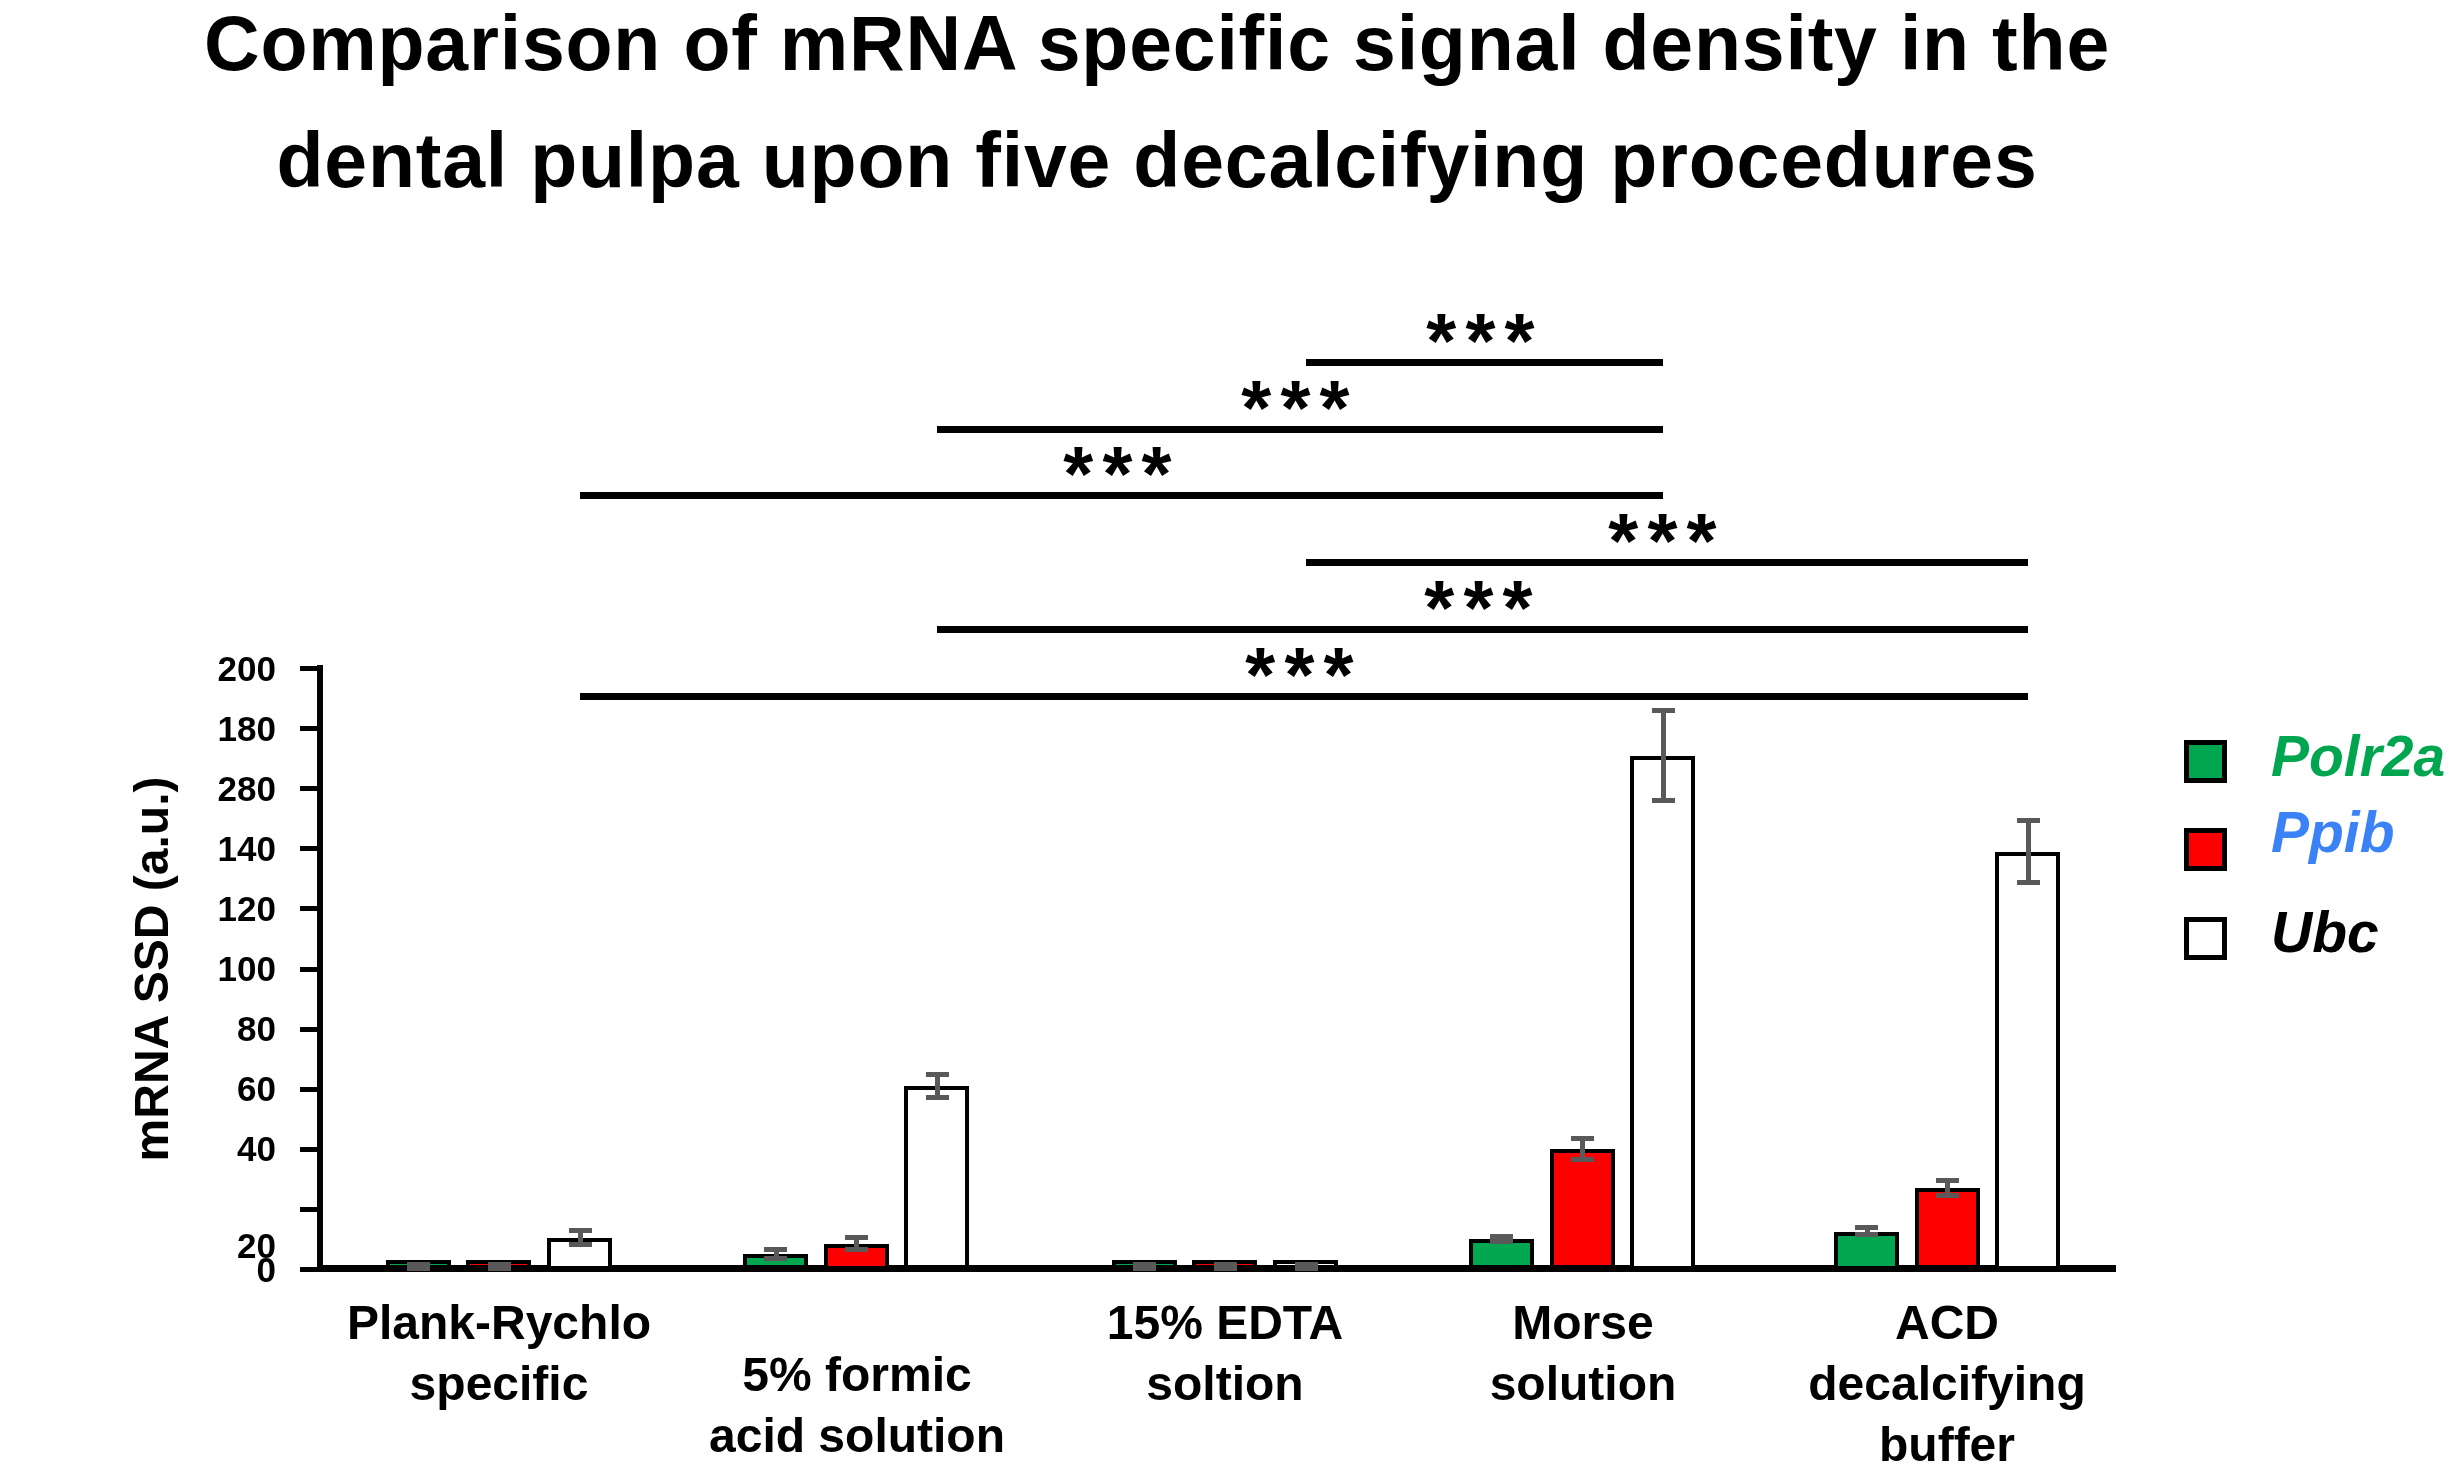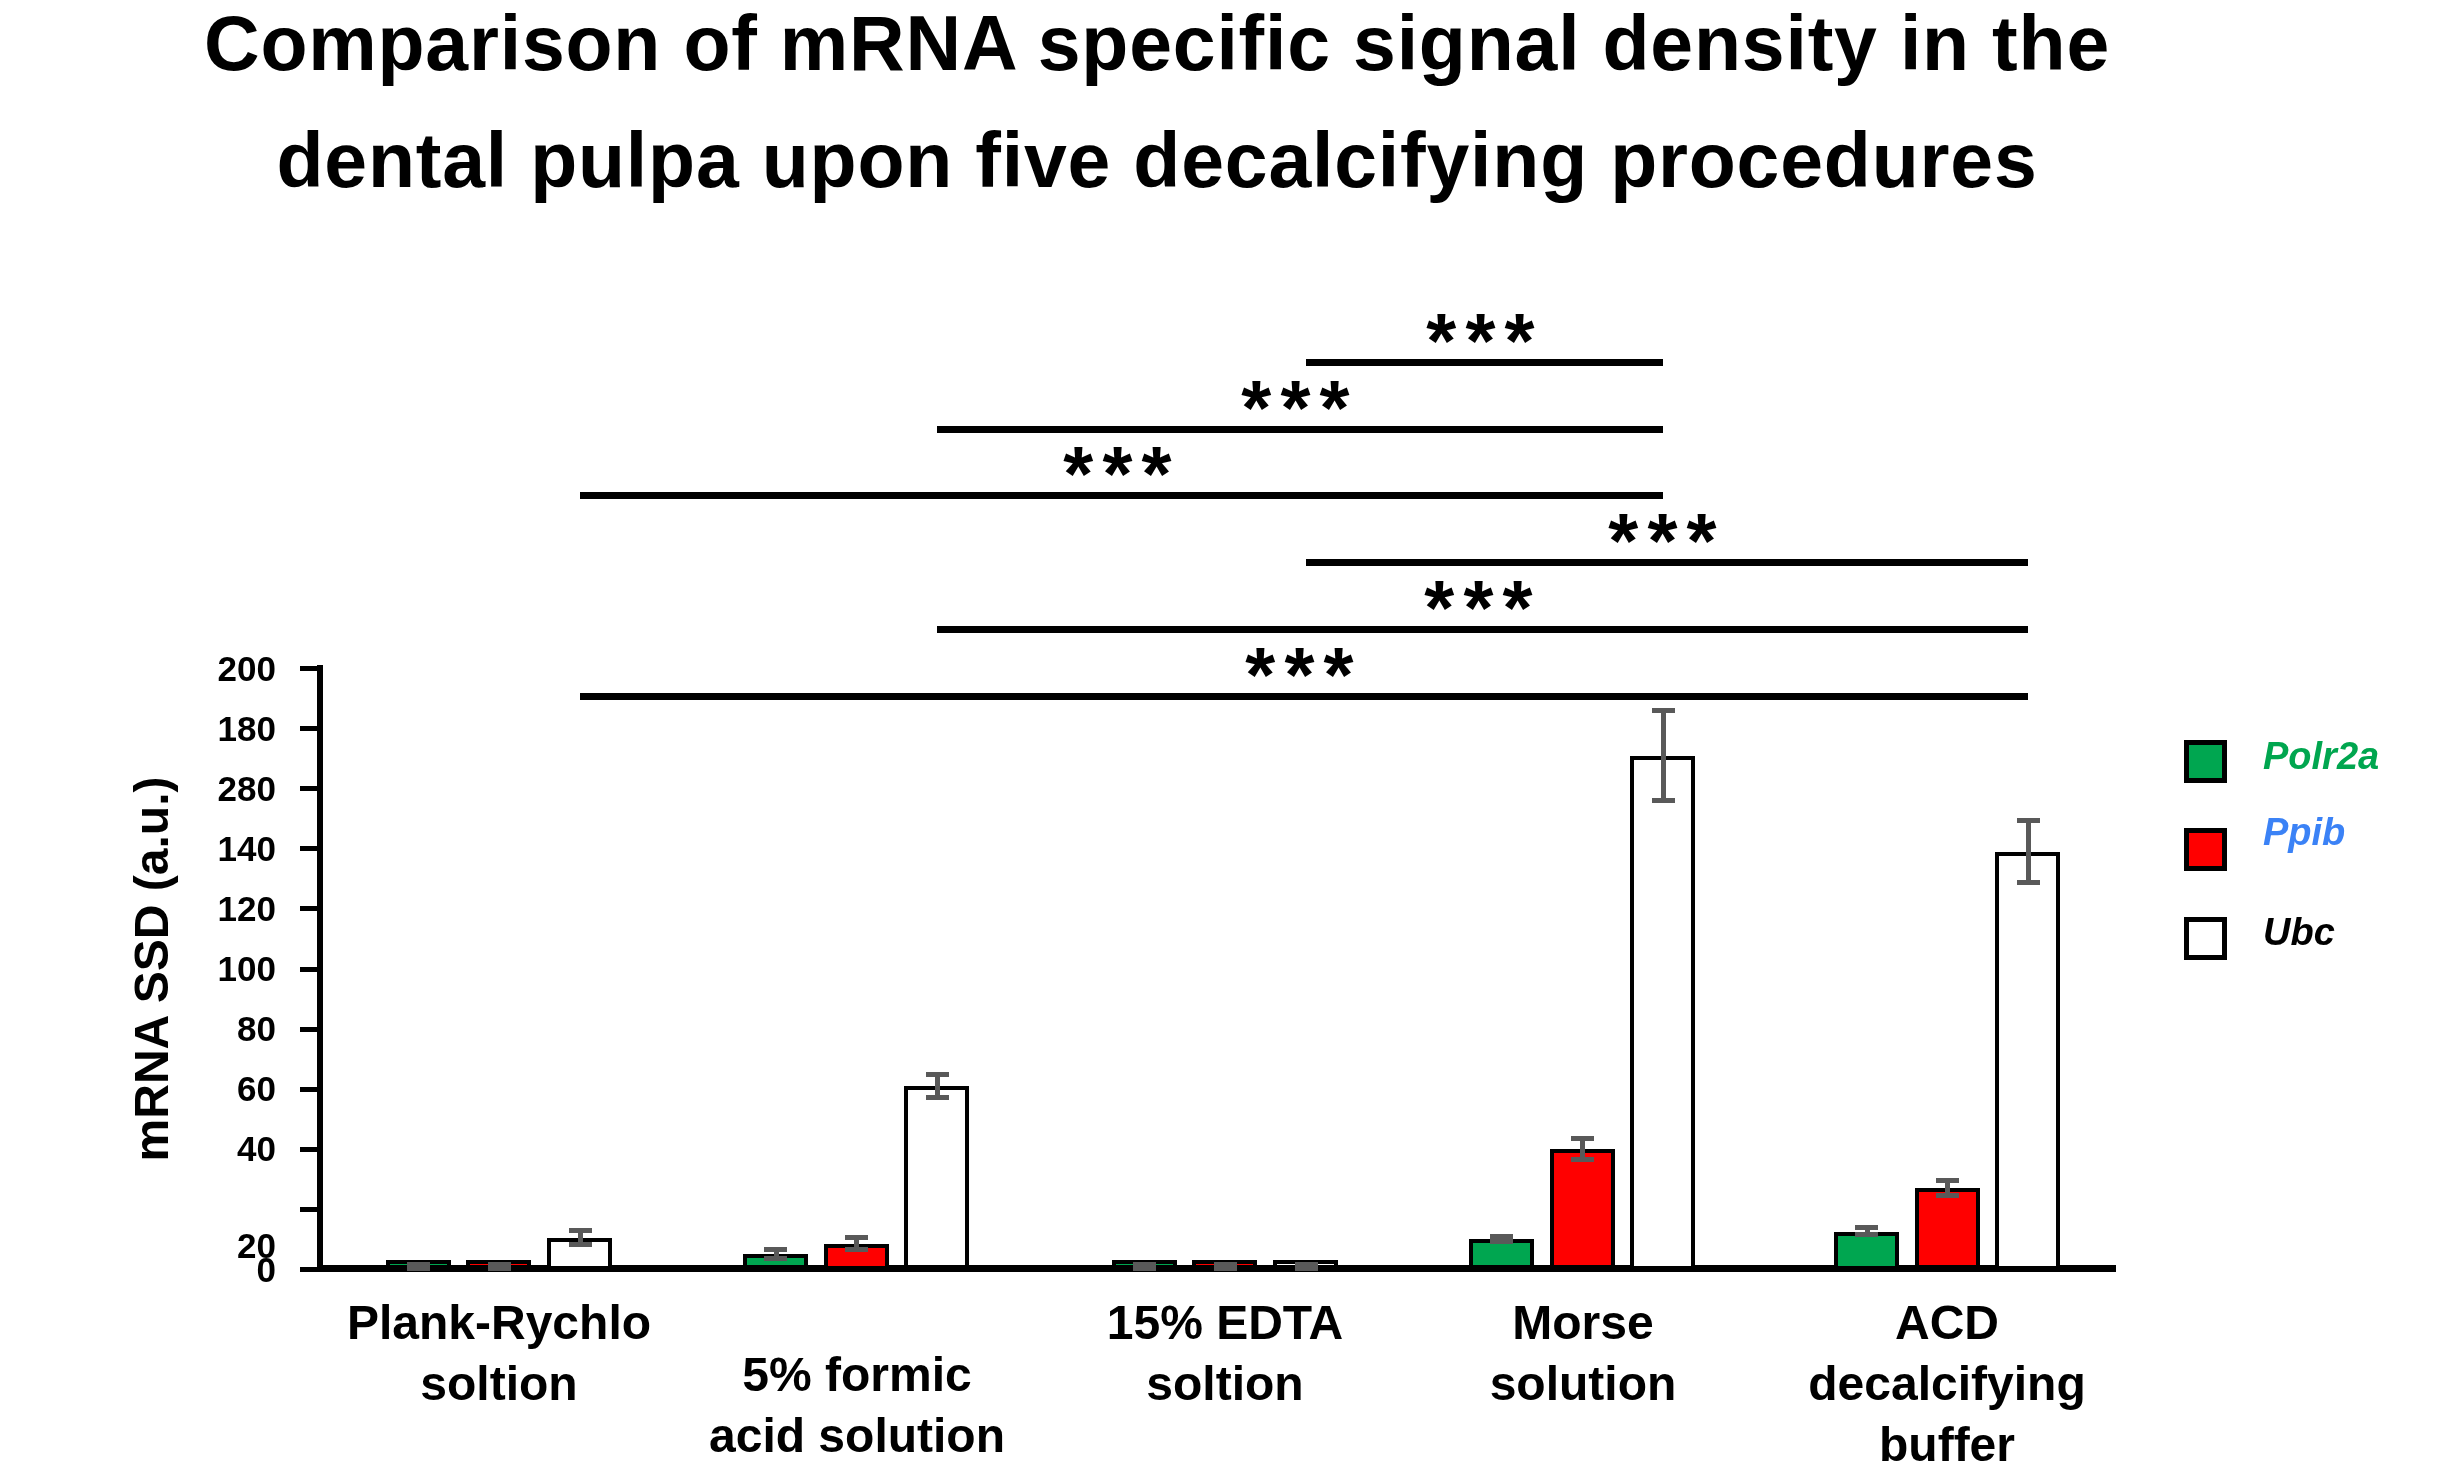--- a/index.html
+++ b/index.html
@@ -36,21 +36,21 @@
   }
   .bracket-line{position:absolute;background:#000;height:7px;}
   .star-label{
     position:absolute;height:77px;line-height:77px;
     font-weight:bold;font-size:77px;letter-spacing:9.2px;color:#000;
     transform:translateX(-50%);white-space:nowrap;
   }
   .legend-swatch{position:absolute;width:33px;height:33px;border:5.4px solid #000;box-sizing:content-box;}
   .legend-label{
     position:absolute;height:57px;line-height:57px;
-    font-weight:bold;font-style:italic;font-size:38px;white-space:nowrap;
+    font-weight:bold;font-style:italic;font-size:57px;white-space:nowrap;margin-left:8px;
   }
 </style>
 </head>
 <body>
 
 <div id="canvas">
   <div id="chart-title">
     <div>Comparison of mRNA specific signal density in the</div>
     <div>dental pulpa upon five decalcifying procedures</div>
   </div>
@@ -138,21 +138,21 @@
       <div class="err-cap" style="left: 1295px; top: 1266px; width: 23px; height: 5.4px; background: rgb(89, 89, 89);"></div>
       <div class="bar" style="left: 1630px; top: 756px; width: 65px; height: 514px; background: rgb(255, 255, 255);"></div>
       <div class="err-line" style="left: 1661px; top: 710px; width: 5.4px; height: 90px; background: rgb(89, 89, 89);"></div>
       <div class="err-cap" style="left: 1652px; top: 708px; width: 23px; height: 5.4px; background: rgb(89, 89, 89);"></div>
       <div class="err-cap" style="left: 1652px; top: 798px; width: 23px; height: 5.4px; background: rgb(89, 89, 89);"></div>
       <div class="bar" style="left: 1995px; top: 852px; width: 65px; height: 418px; background: rgb(255, 255, 255);"></div>
       <div class="err-line" style="left: 2026px; top: 820px; width: 5.4px; height: 63px; background: rgb(89, 89, 89);"></div>
       <div class="err-cap" style="left: 2017px; top: 818px; width: 23px; height: 5.4px; background: rgb(89, 89, 89);"></div>
       <div class="err-cap" style="left: 2017px; top: 880px; width: 23px; height: 5.4px; background: rgb(89, 89, 89);"></div>
       <div class="cat-label" style="left: 284px; top: 1292px;">Plank-Rychlo
-soltion</div>
+specific</div>
       <div class="cat-label" style="left: 642px; top: 1344px;">5% formic
 acid solution</div>
       <div class="cat-label" style="left: 1010px; top: 1292px;">15% EDTA
 soltion</div>
       <div class="cat-label" style="left: 1368px; top: 1292px;">Morse
 solution</div>
       <div class="cat-label" style="left: 1732px; top: 1292px;">ACD
 decalcifying
 buffer</div>
       <div class="bracket-line" style="left: 1306px; top: 359px; width: 357px;"></div>

